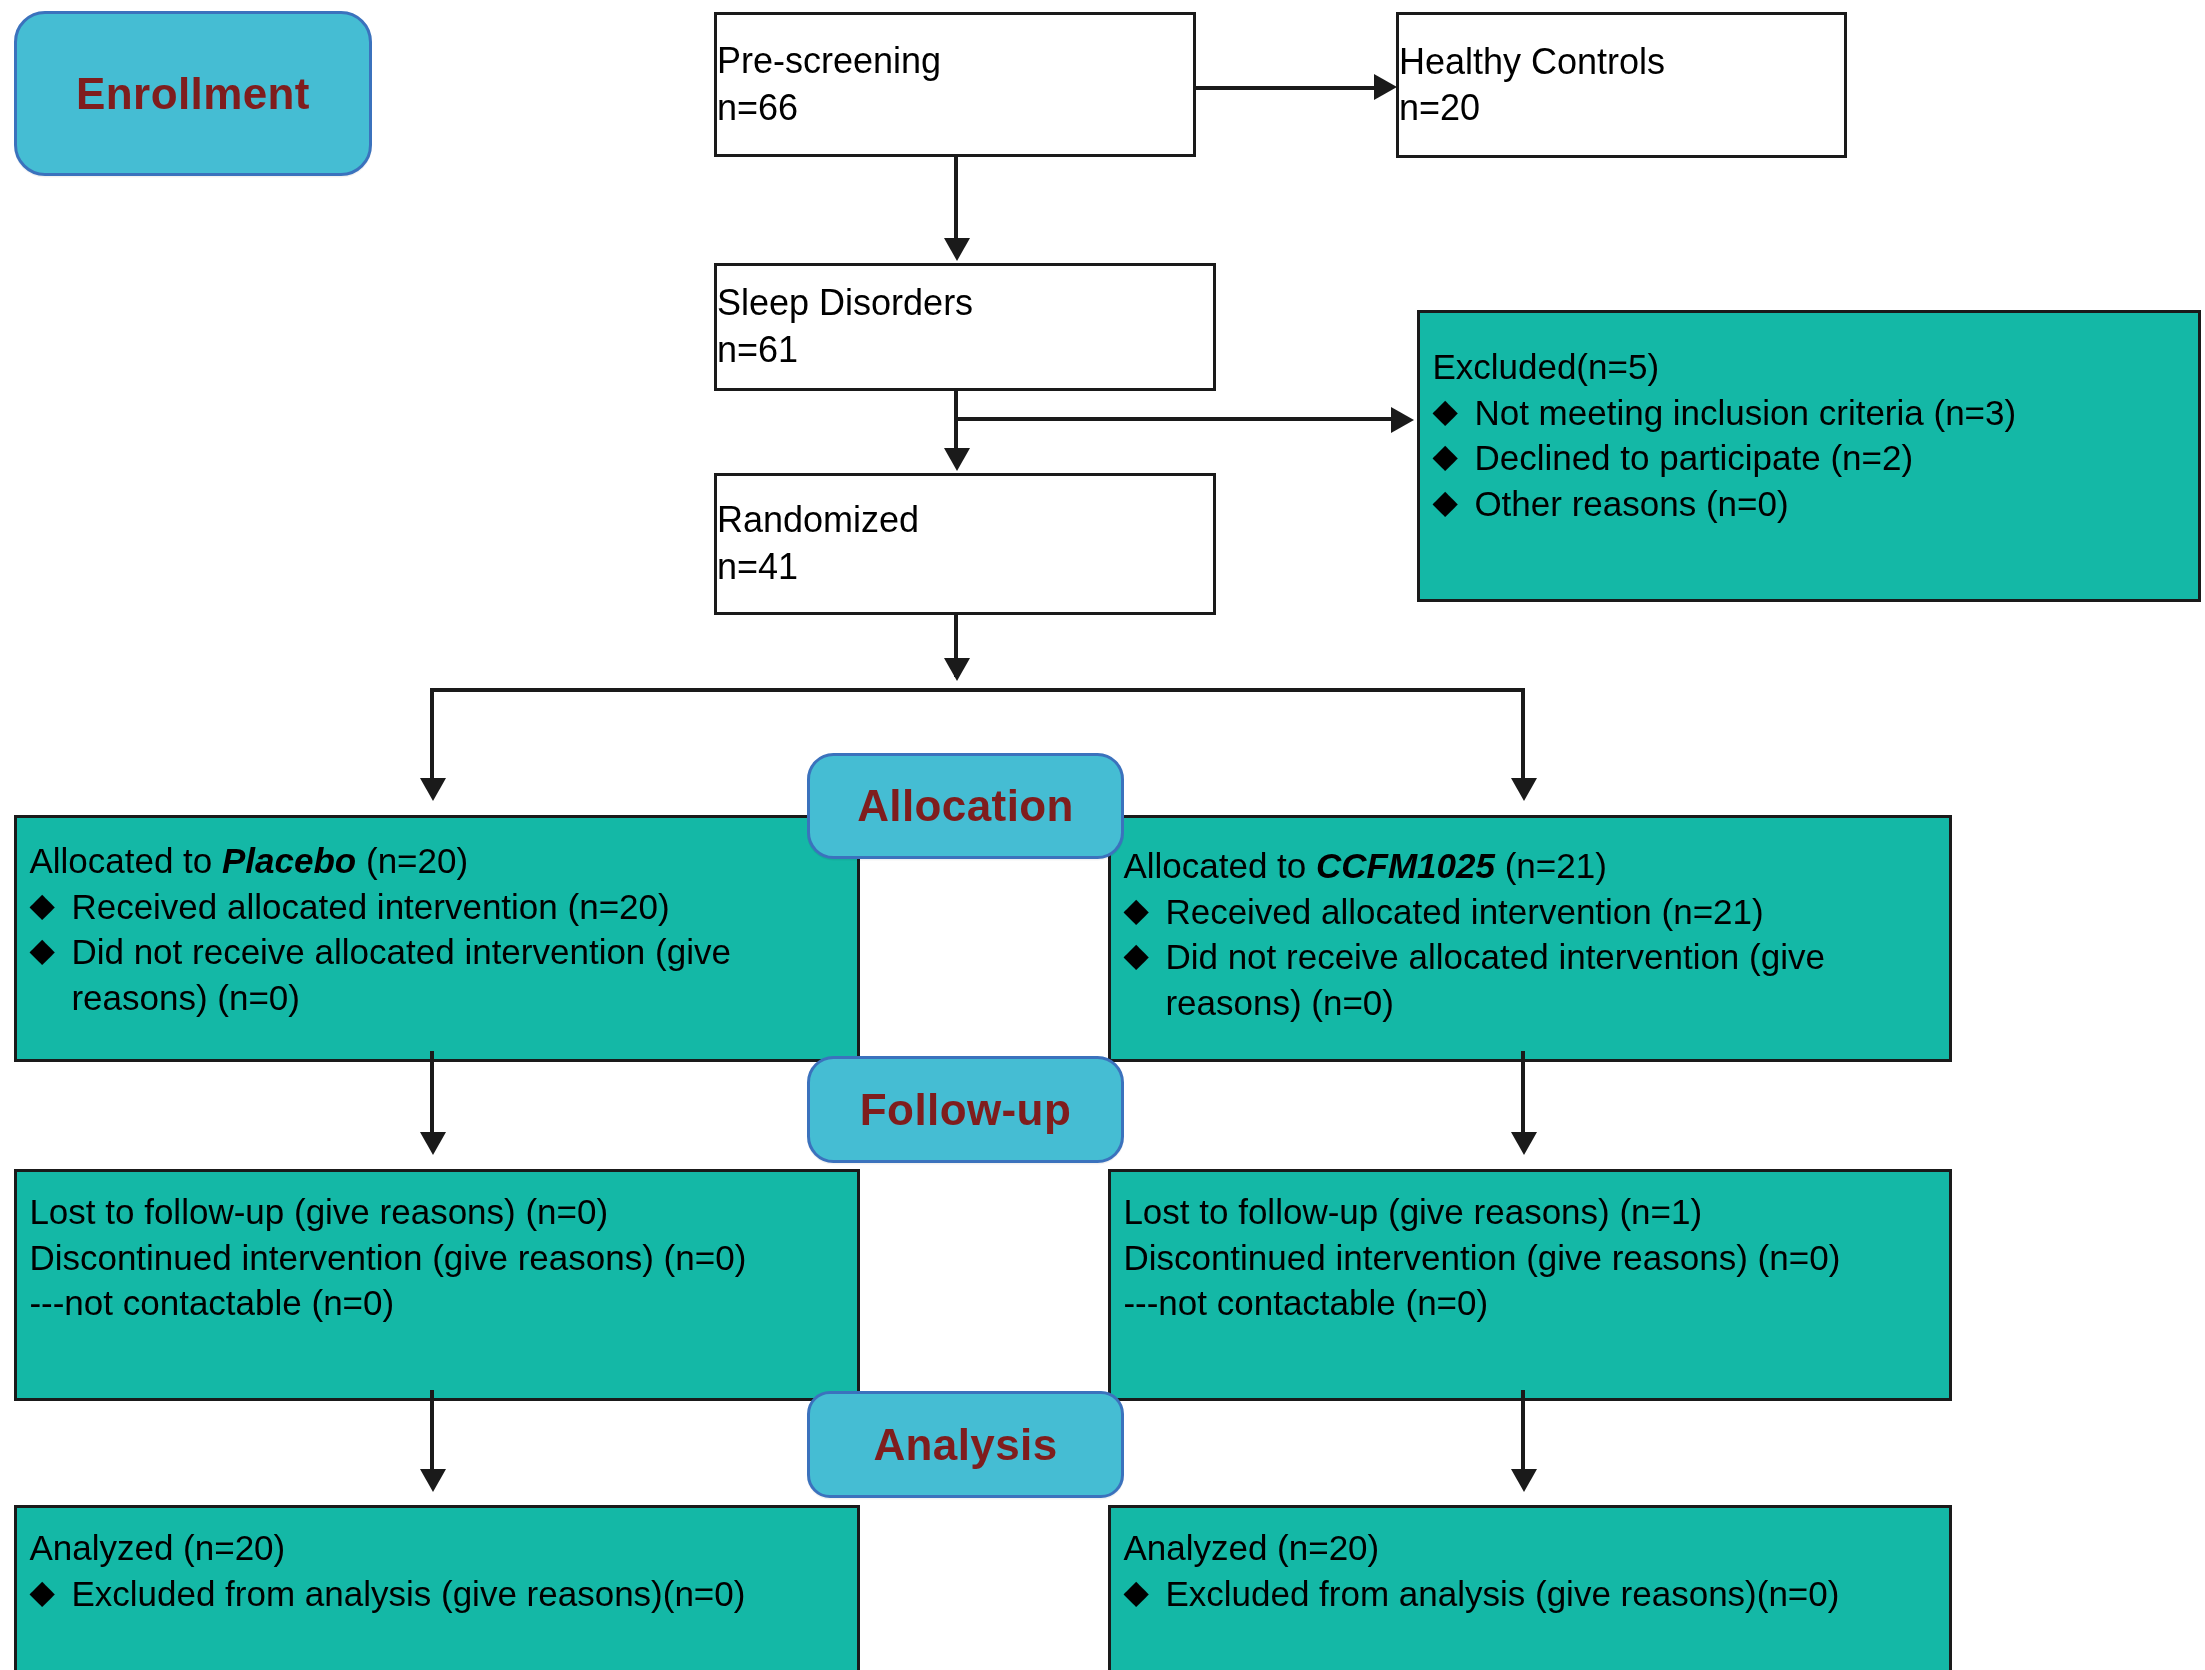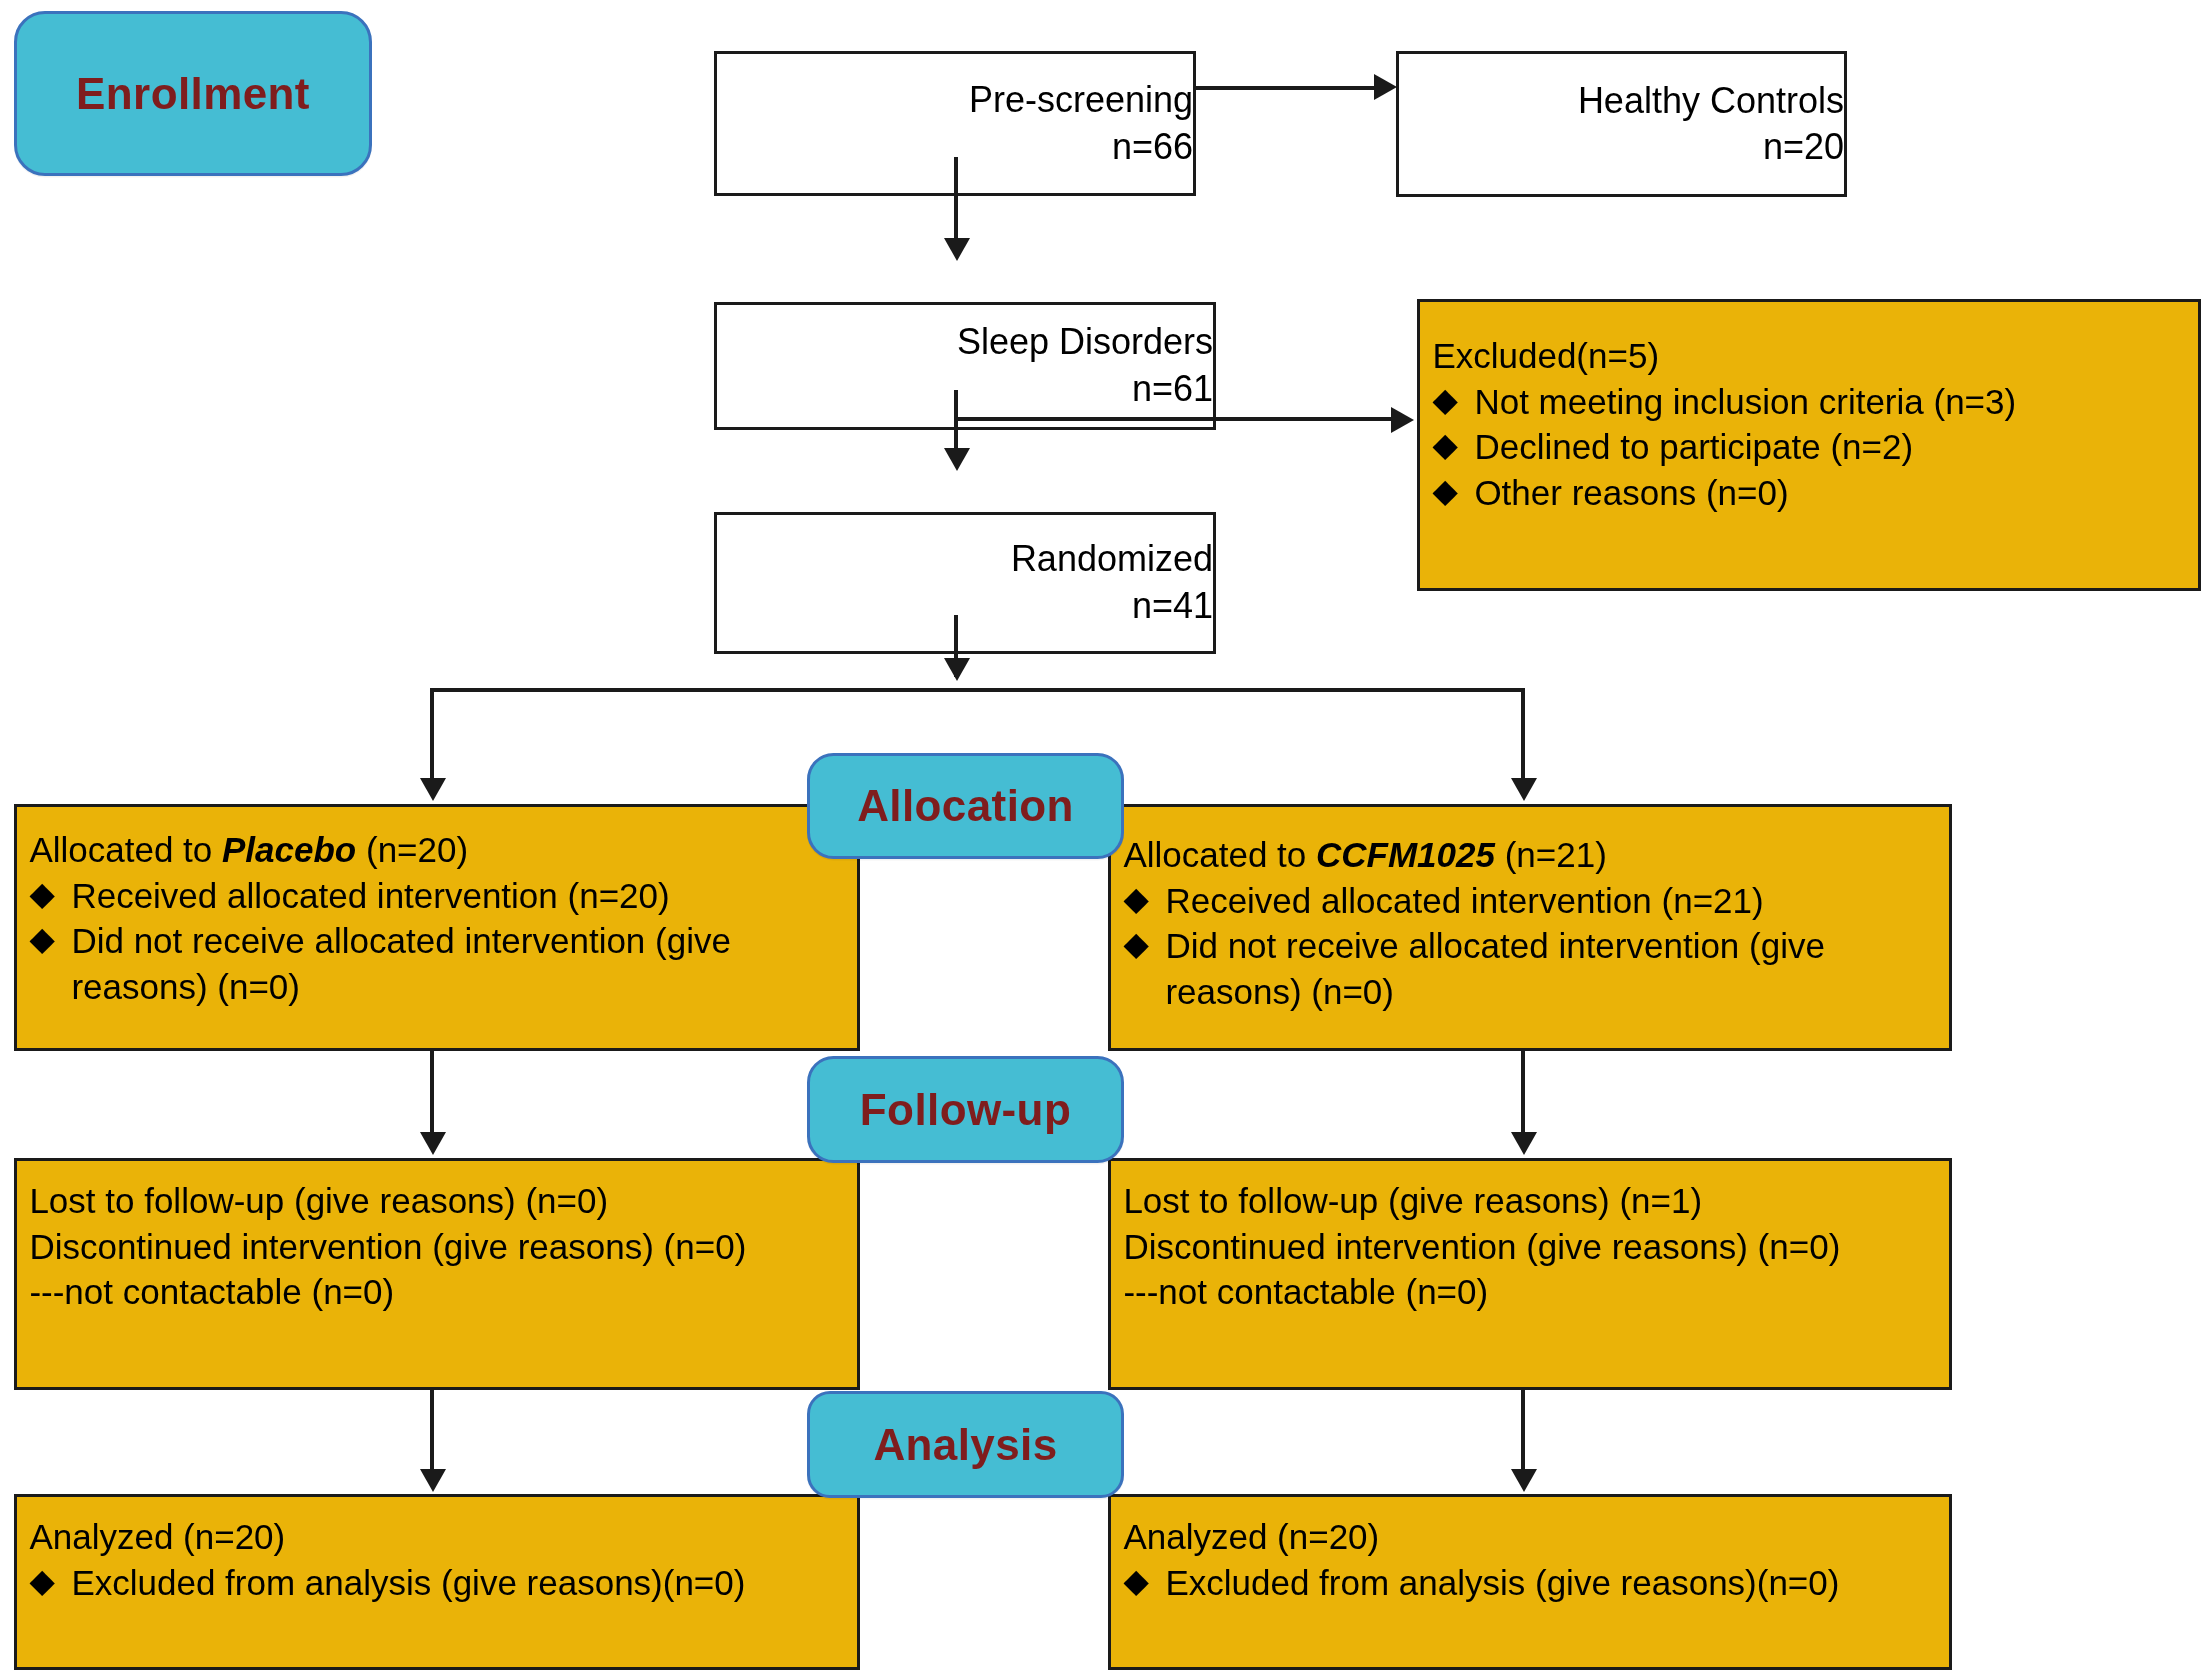--- a/index.html
+++ b/index.html
@@ -2,26 +2,26 @@
 <html style="font-size:12.4px"><head>
 <meta charset="utf-8">
 <style>
   html,body{margin:0;padding:0;background:#ffffff;}
   body{width:2205px;height:1671px;position:relative;overflow:hidden;
        font-family:"Liberation Sans","DejaVu Sans",sans-serif;color:#000;}
   #stage{position:absolute;left:0;top:0;width:2205px;height:1671px;}
 
   
   .fbox{position:absolute;background:#fff;border:3.9px solid #1a1a1a;box-sizing:border-box;}
-  .fbox.center{display:flex;flex-direction:column;align-items:flex-end;justify-content:center;margin-top:39px;}
+  .fbox.center{display:flex;flex-direction:column;align-items:flex-start;justify-content:center;}
   .fbox .ln{font-size:36px;line-height:1.30;white-space:nowrap;}
 
   
-  .tbox{position:absolute;background:#eab308;border:3.9px solid #1a1a1a;box-sizing:border-box;
-        padding:14px 11px 7.8px 12.4px;}
+  .tbox{position:absolute;background:#14b8a6;border:3.9px solid #1a1a1a;box-sizing:border-box;
+        padding:14px 11px 7.8px 12.4px;margin-top:11px;}
   .tline{font-size:35px;line-height:1.30;display:block;}
   .bul{display:flex;align-items:flex-start;font-size:35px;line-height:1.30;}
   .bul .dia{flex:0 0 auto;width:42px;text-align:left;font-size:33px;line-height:1.30;}
   .bul .btxt{flex:1 1 auto;}
   .bi{font-weight:bold;font-style:italic;}
 
   
   .badge{position:absolute;background:#45bdd3;border:3.1px solid #3b72bd;border-radius:26.4px;
          display:flex;align-items:center;justify-content:center;z-index:7;
          box-shadow:0 1.6px 0 rgba(0,0,0,.05);}

